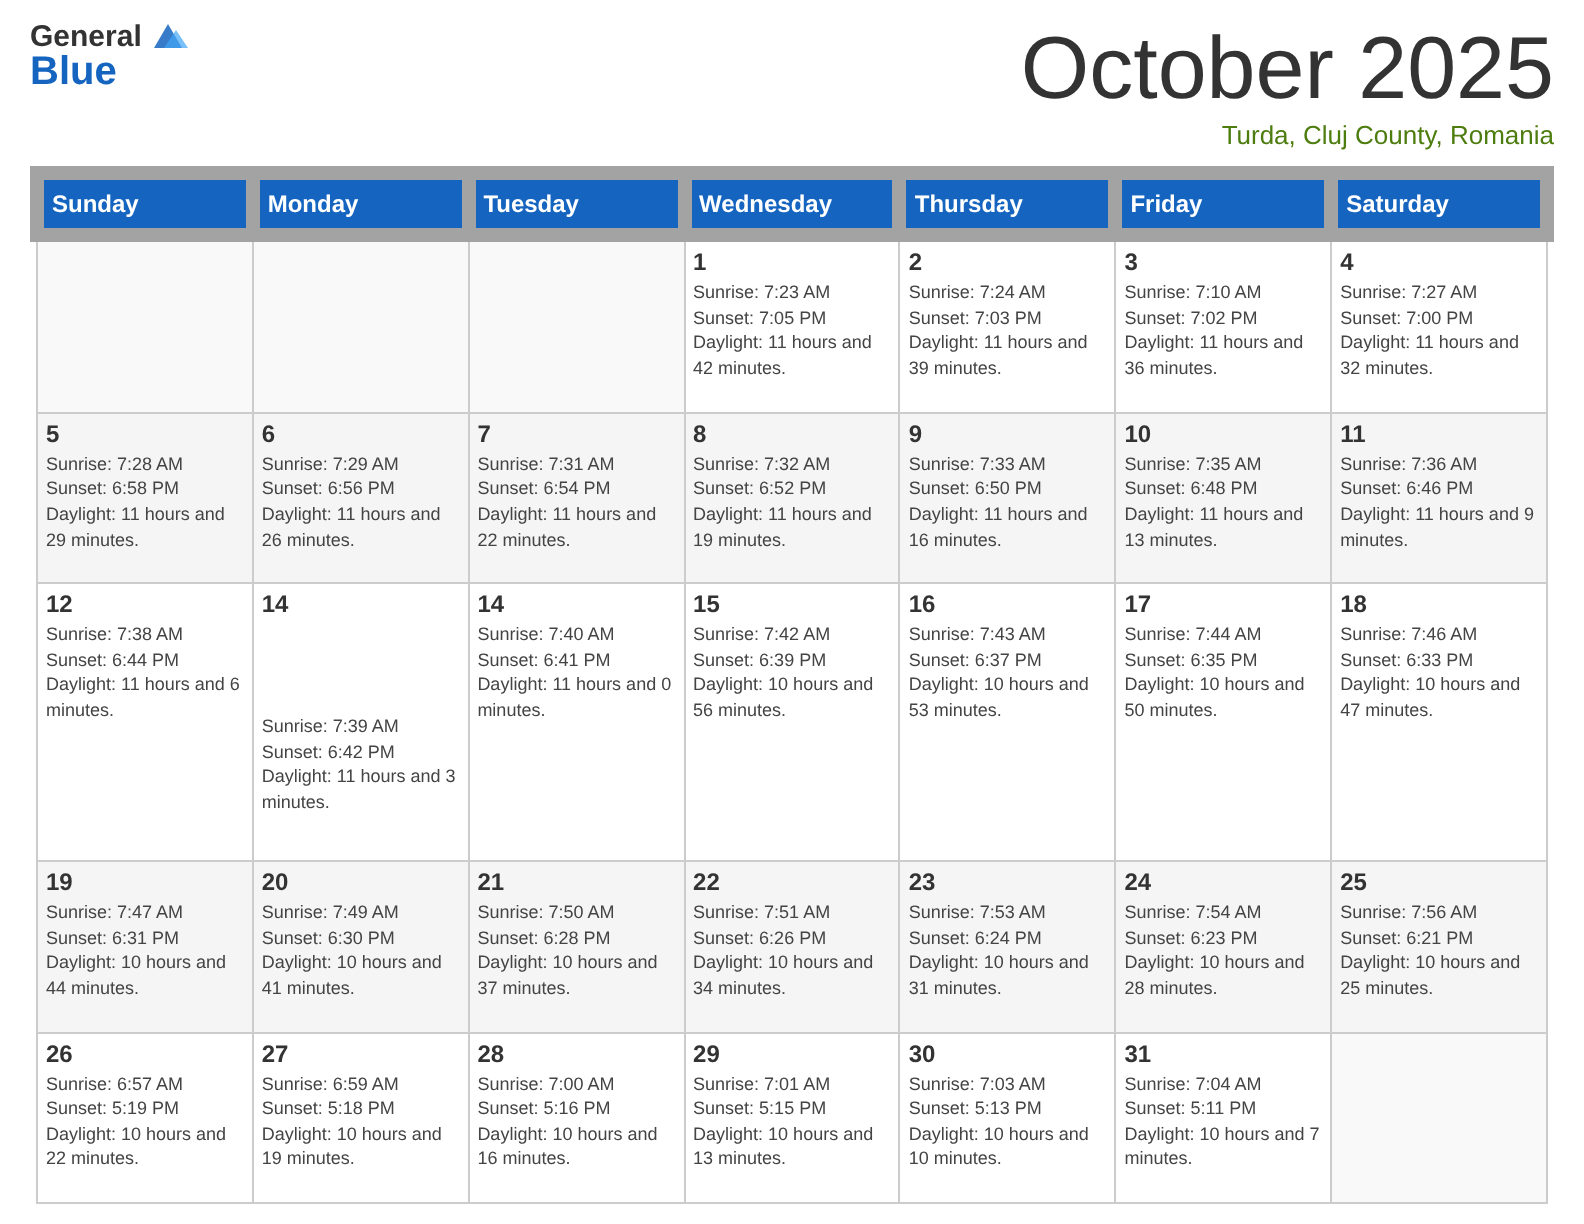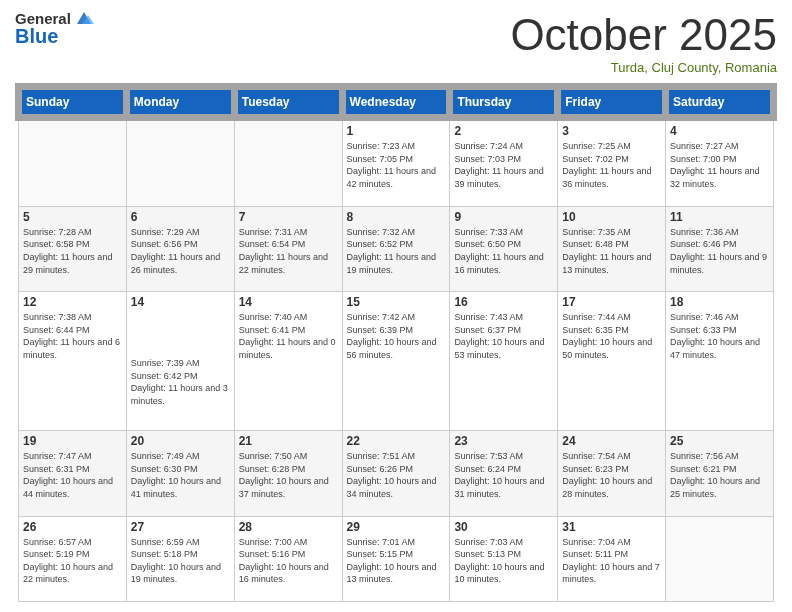--- a/index.html
+++ b/index.html
@@ -122,21 +122,21 @@
 Daylight: 11 hours and 42 minutes.</div>
           </td>
           <td>
             <span class="day-number">2</span>
             <div class="day-info" style="white-space: pre-line;">Sunrise: 7:24 AM
 Sunset: 7:03 PM
 Daylight: 11 hours and 39 minutes.</div>
           </td>
           <td>
             <span class="day-number">3</span>
-            <div class="day-info" style="white-space: pre-line;">Sunrise: 7:25 AM
+            <div class="day-info" style="white-space: pre-line;">Sunrise: 7:10 AM
 Sunset: 7:02 PM
 Daylight: 11 hours and 36 minutes.</div>
           </td>
           <td>
             <span class="day-number">4</span>
             <div class="day-info" style="white-space: pre-line;">Sunrise: 7:27 AM
 Sunset: 7:00 PM
 Daylight: 11 hours and 32 minutes.</div>
           </td>
         </tr>

